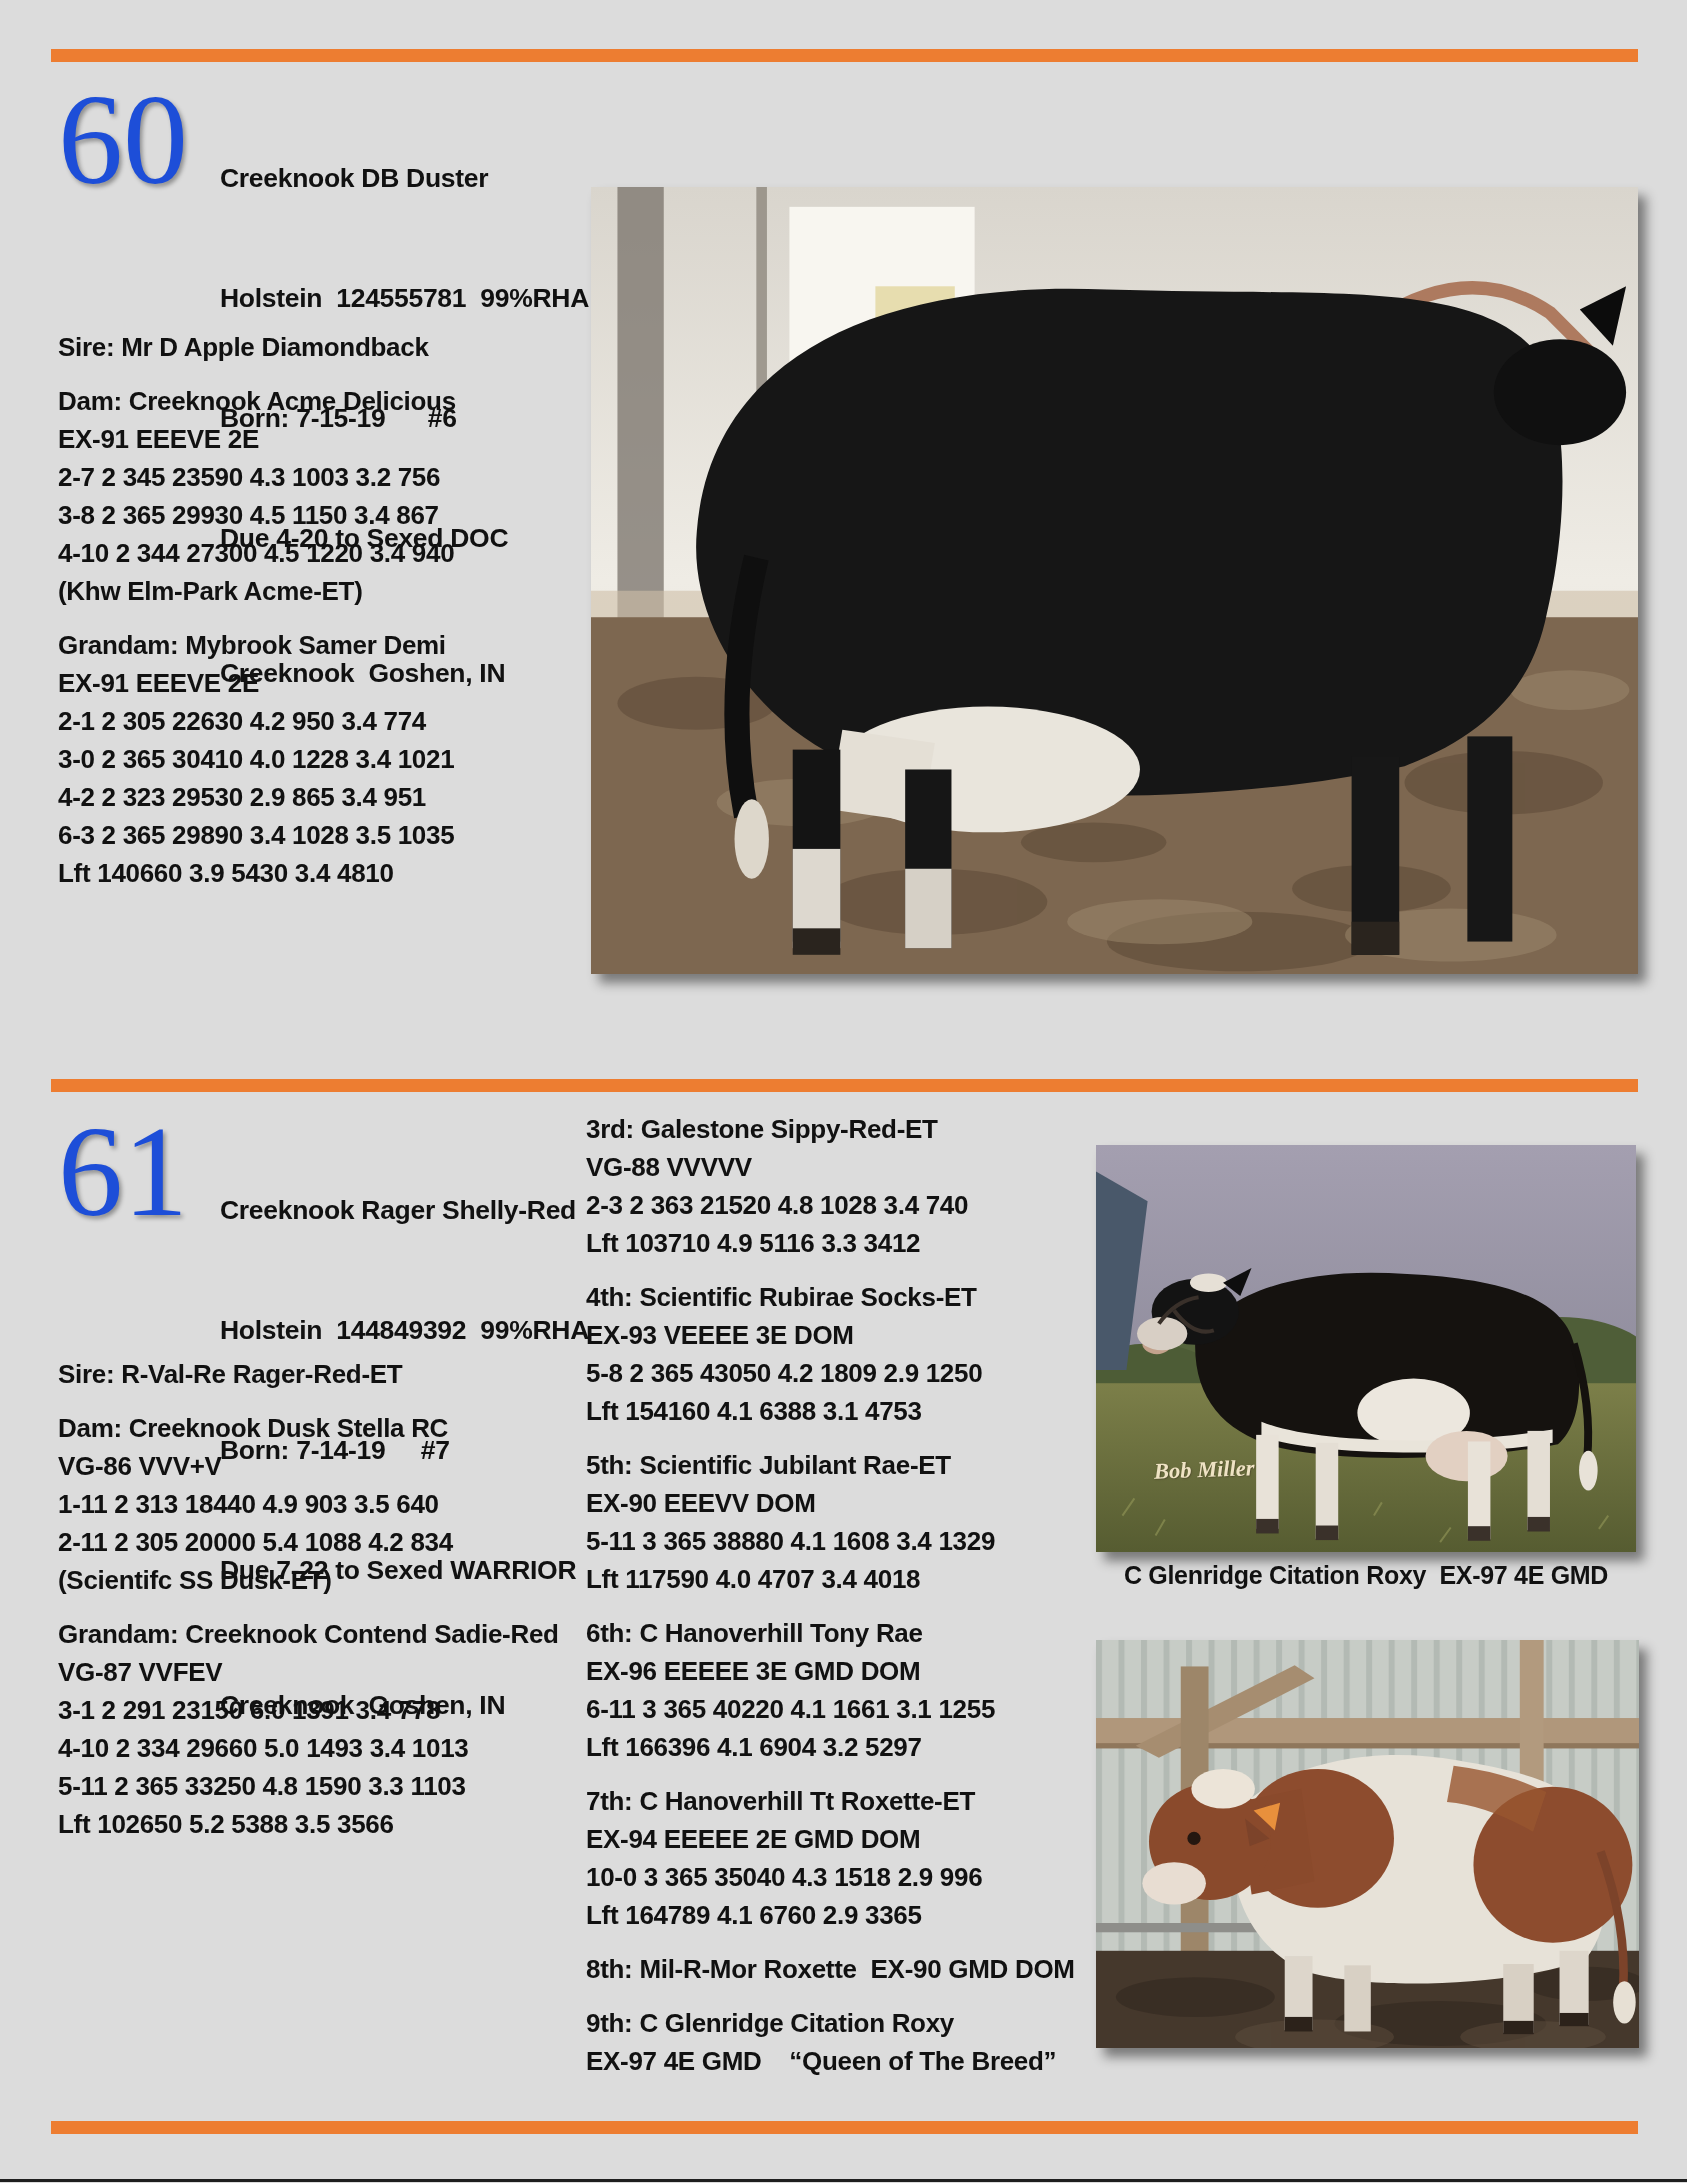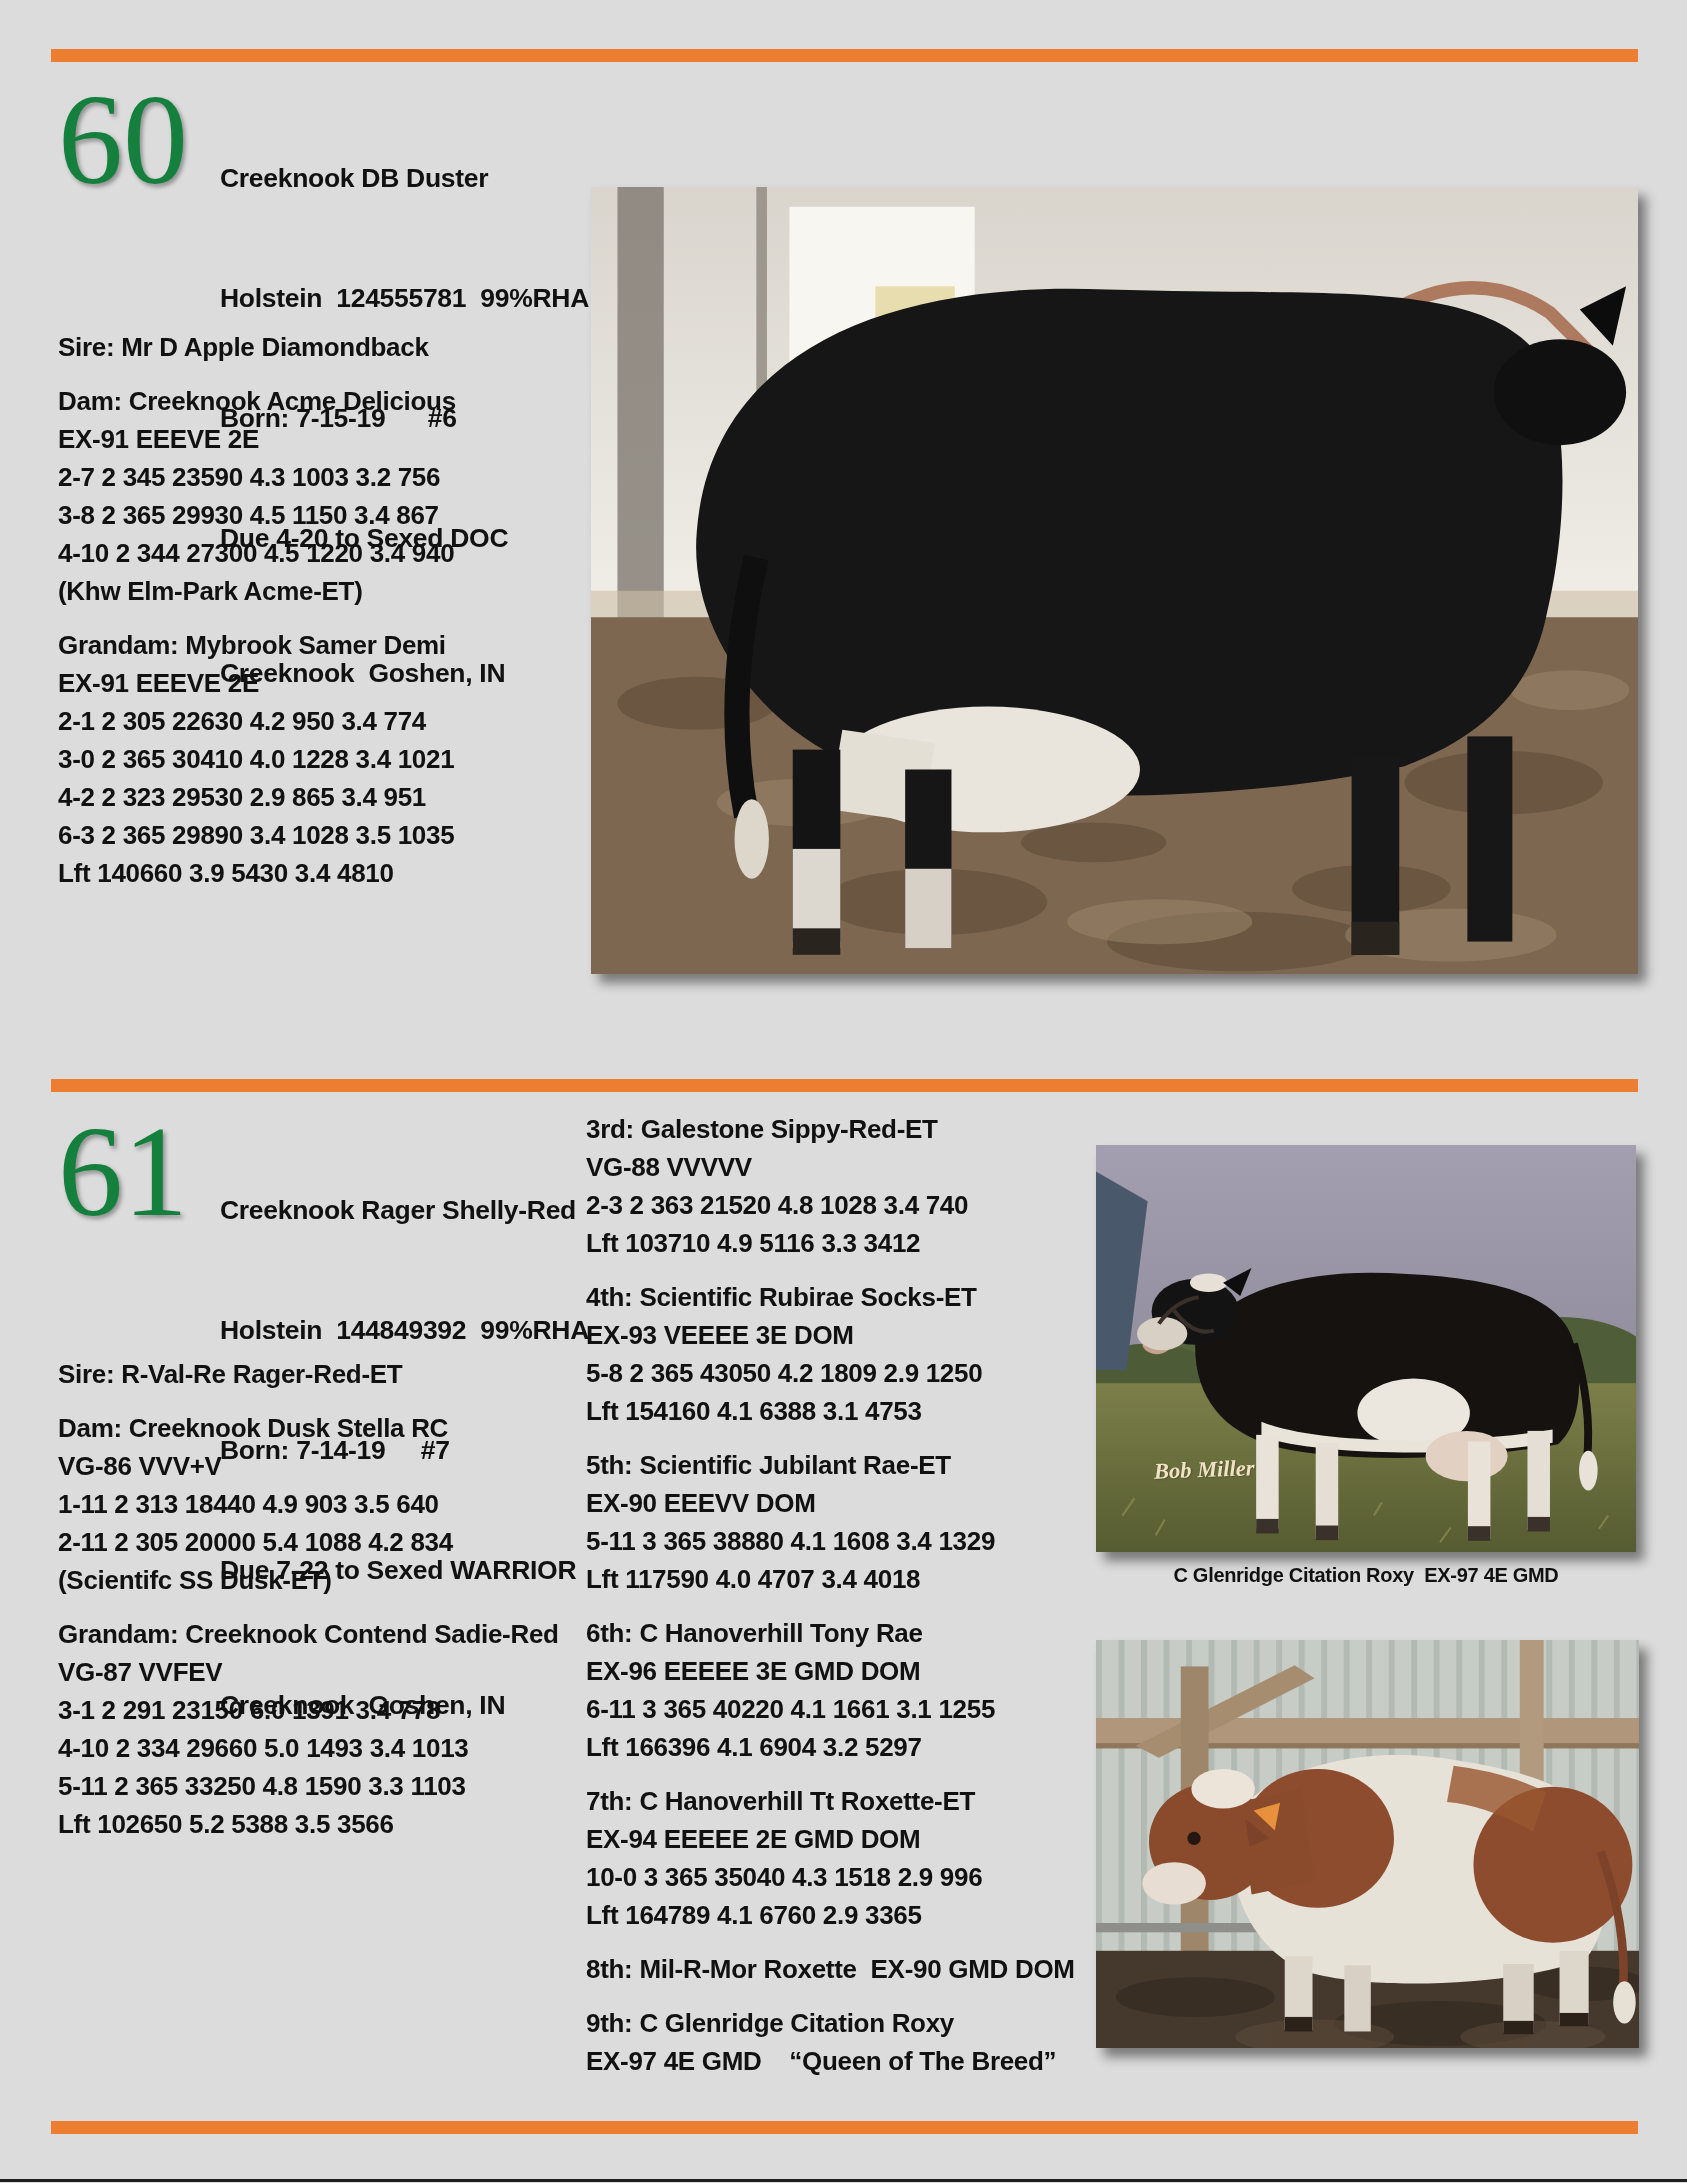--- a/index.html
+++ b/index.html
@@ -16,21 +16,21 @@
     background:#ed7d31;
   }
   .bottom-edge {
     position:absolute; left:0; top:2179px; width:1687px; height:2.6px;
     background:#1f1f1f;
   }
   .lot-number {
     position:absolute;
     font-family:"Liberation Serif", serif;
     font-size:130px; line-height:1; font-weight:400;
-    color:#15803d;
+    color:#1d4ed8;
     text-shadow:2.6px 3.3px 4px rgba(0,0,0,0.35);
   }
   .header-block {
     position:absolute; left:220px;
     font-weight:bold; font-size:26.5px; line-height:40px;
     letter-spacing:-0.3px; white-space:pre;
   }
   .header-block p { margin:0; }
   .header-block p.consignor { margin-top:14.6px; }
   .col {
@@ -42,21 +42,21 @@
   .col .para p { margin:0; }
   .photo {
     position:absolute;
     box-shadow:8px 9.3px 10.6px rgba(0,0,0,0.45);
     overflow:hidden;
     background:#888;
   }
   .photo svg { display:block; width:100%; height:100%; }
   .caption {
     position:absolute;
-    font-weight:bold; font-size:20px; line-height:29px;
+    font-weight:bold; font-size:25px; line-height:29px;
     letter-spacing:-0.3px; white-space:pre; text-align:center;
   }
   .signature {
     position:absolute;
     font-family:"Liberation Serif", serif;
     font-style:italic; font-weight:bold;
     font-size:22.5px; color:#efe3c4;
     text-shadow:0.7px 0.7px 1.3px rgba(60,50,30,0.6);
     transform:rotate(-2deg);
   }

